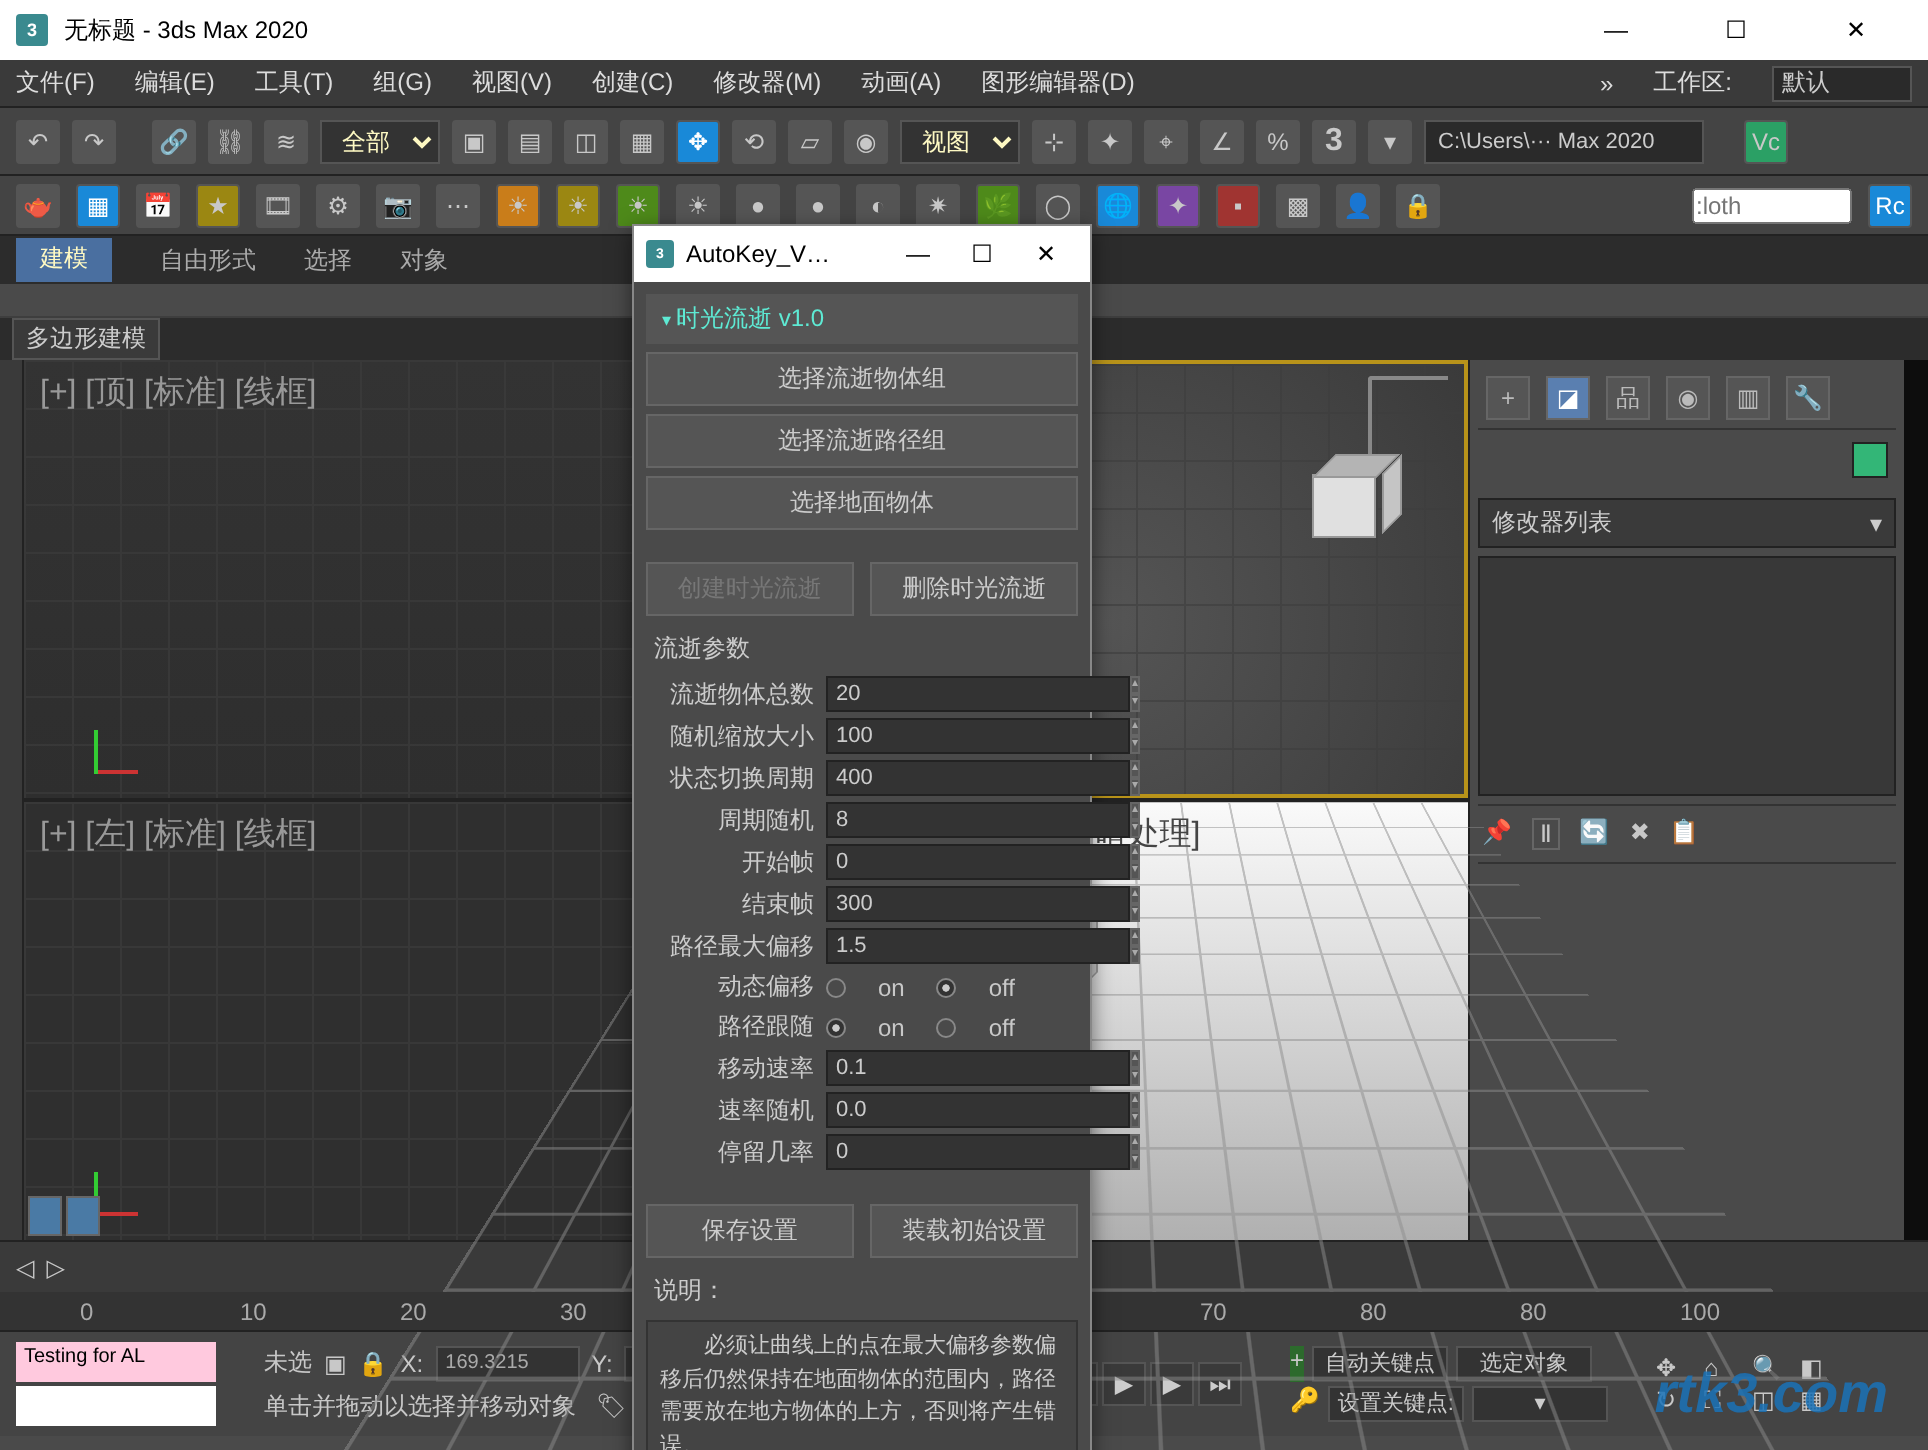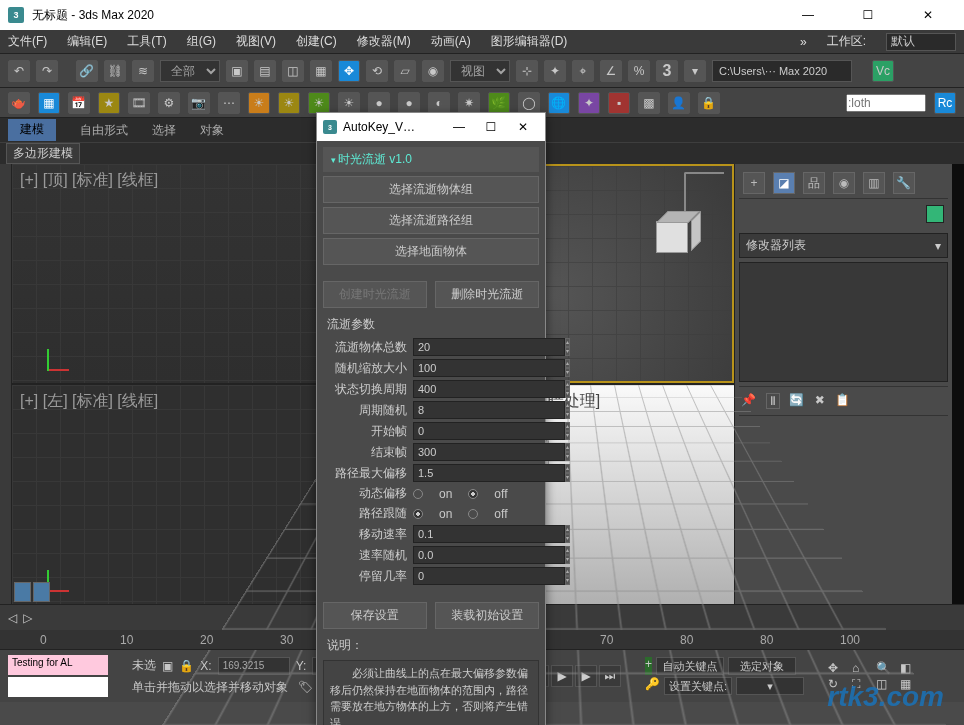--- a/index.html
+++ b/index.html
@@ -14,25 +14,25 @@
 .menubar .ws-input { background:#2a2a2a; border:1px solid #555; color:#ccc; padding:1px 4px; width:70px; height:18px; }
 .toolbar1 { height:34px; background:#444; border-bottom:1px solid #222; display:flex; align-items:center; padding:0 8px; gap:6px; }
 .toolbar2 { height:30px; background:#444; border-bottom:1px solid #222; display:flex; align-items:center; padding:0 8px; gap:8px; }
 .tbtn { width:22px; height:22px; border:1px solid #555; border-radius:2px; display:flex; align-items:center; justify-content:center; background:#555; }
 .tbtn.blue { background:#1989D8; color:#fff; }
 .tbtn.yellow { background:#9b8712; }
 .tbtn.green { background:#4e8a1a; }
 .tbtn.red { background:#a03431; }
 .tbtn.purple { background:#7946a3; }
 .tbtn.orange { background:#c97d1a; }
-.toolbar1 .dd { background:#333; border:1px solid #555; color:#a3a3a3; padding:2px 6px; width:60px; height:22px; }
+.toolbar1 .dd { background:#333; border:1px solid #555; color:#fef9c3; padding:2px 6px; width:60px; height:22px; }
 .toolbar1 .path { background:#2a2a2a; border:1px solid #555; color:#ccc; padding:2px 6px; width:140px; height:22px; font-size:11px; }
 .tabstrip { height:24px; background:#2c2c2c; display:flex; align-items:center; padding:0 8px; gap:24px; color:#aaa; }
-.tabstrip .active { background:#4a6fa0; color:#000000; padding:2px 12px 3px; }
-.subtab { height:22px; background:#2c2c2c; padding:2px 6px; color:#ccc; display:flex; align-items:center; border-top:1px solid #3e3e3e;}
+.tabstrip .active { background:#4a6fa0; color:#fef9c3; padding:2px 12px 3px; }
+.subtab { height:22px; background:#2c2c2c; padding:2px 6px; color:#ccc; display:flex; align-items:center; border-top:1px solid #3e3e3e;margin-top:16px;}
 .subtab .box { border:1px solid #555; padding:1px 6px; background:#3a3a3a; }
 .workarea { display:flex; height:440px; background:#0d0d0d; }
 .leftgutter { width:12px; background:#3a3a3a; border-right:1px solid #222; }
 .viewports { flex:0 0 722px; display:grid; grid-template-columns:1fr 1fr; grid-template-rows:1fr 1fr; gap:2px; background:#222; position:relative; }
 .vp { background:linear-gradient(#333333,#2e2e2e); position:relative; }
 .vp2 { background:radial-gradient(circle at 50% 60%,#555,#3a3a3a); border:2px solid #b8931a; }
 .vp3 { background:#2f2f2f; }
 .vp4 { background:linear-gradient(#fafafa,#b0b0b0); }
 .vp .lbl { position:absolute; top:6px; left:8px; color:#999; font-size:16px; }
 .grid-bg { position:absolute; inset:0; background-image:linear-gradient(#3e3e3e 1px,transparent 1px),linear-gradient(90deg,#3e3e3e 1px,transparent 1px); background-size:24px 24px; opacity:.6; }

